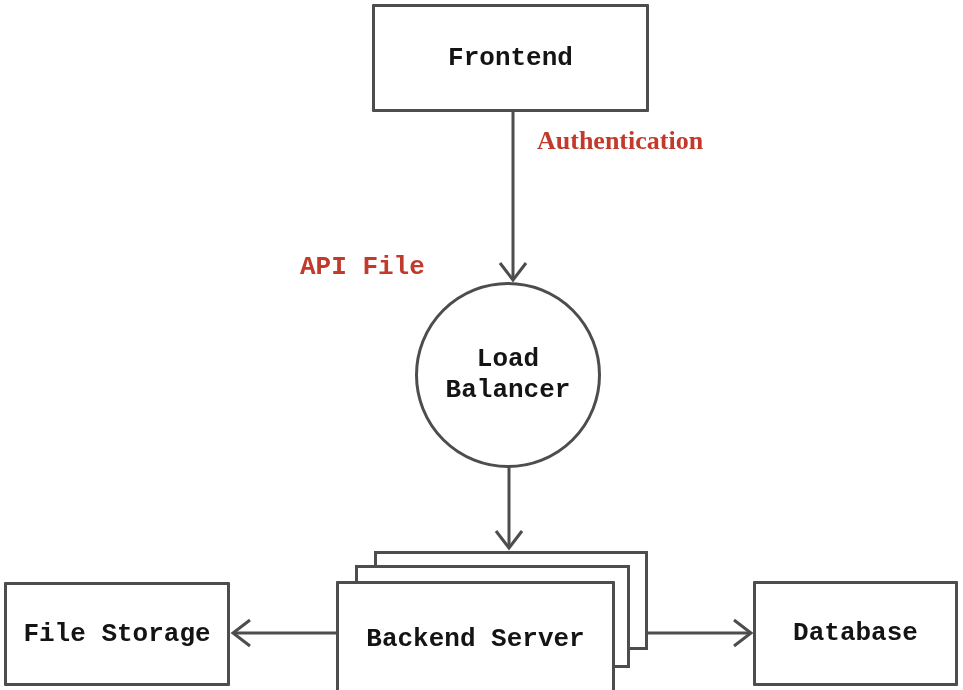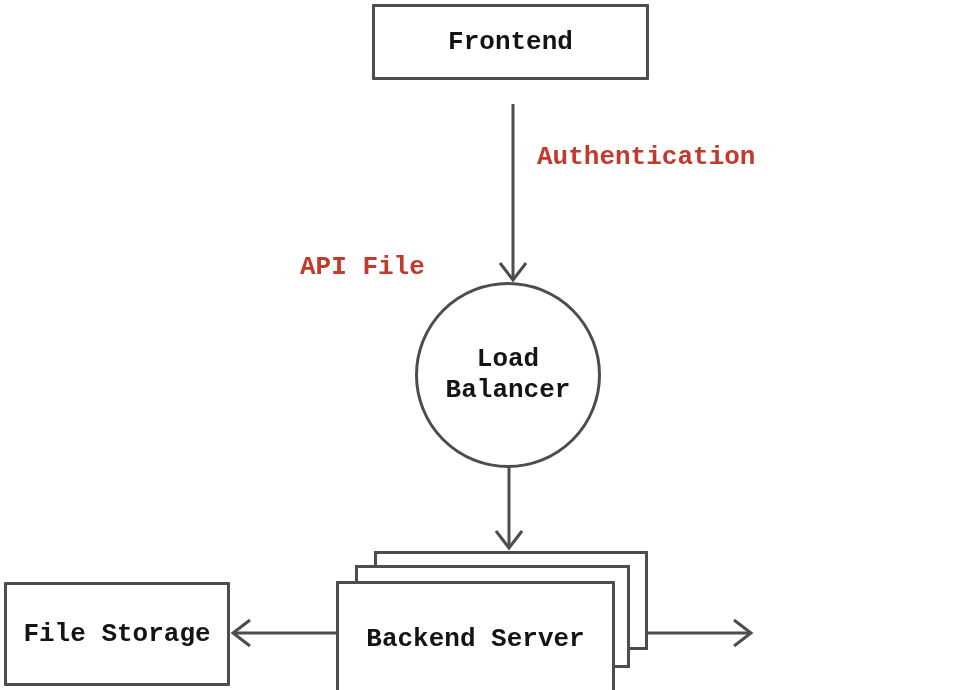--- a/index.html
+++ b/index.html
@@ -49,35 +49,35 @@
     letter-spacing:0px;
   }
   .node.rect{border-radius:1px;}
   .node.circle{border-radius:50%;}
   .stack-sheet{
     position:absolute;
     box-sizing:border-box;
     background:var(--node-fill);
     border:3px solid var(--stroke);
   }
-  .frontend{left:372px;top:4px;width:277px;height:76px;}
+  .frontend{left:372px;top:4px;width:277px;height:108px;}
   .load-balancer{left:415px;top:282px;width:186px;height:186px;padding:0 18px;font-family:Liberation Mono, monospace;}
   .backend-back{left:374px;top:551px;width:274px;height:99px;}
   .backend-middle{left:355px;top:565px;width:275px;height:103px;}
   .backend-front{left:336px;top:581px;width:279px;height:116px;}
   .file-storage{left:4px;top:582px;width:226px;height:104px;}
   .database{left:753px;top:581px;width:205px;height:105px;}
   .edge-label{
     position:absolute;
     color:var(--label-red);
     font-weight:bold;
     font-size:26px;
     white-space:nowrap;
   }
-  .edge-label.authentication{left:537px;top:142px;}
+  .edge-label.authentication{left:537px;top:126px;font-family:Liberation Serif, serif;}
   .edge-label.api-layer{left:300px;top:252px;}
 </style>
 </head>
 <body>
 
 <div class="canvas">
 
   <svg class="connectors" viewBox="0 0 963 690" xmlns="http://www.w3.org/2000/svg">
     <g>
       <line x1="513" y1="104" x2="513" y2="279"></line>
@@ -112,14 +112,17 @@
   <div class="stack-sheet backend-back"></div>
   <div class="stack-sheet backend-middle"></div>
   <div class="node rect backend-front">
     <span>Backend Server</span>
   </div>
 
   <div class="node rect file-storage">
     <span>File Storage</span>
   </div>
 
+  <div class="node rect database">
+    <span>Database</span>
+  </div>
 
 </div>
 
 </body></html>

